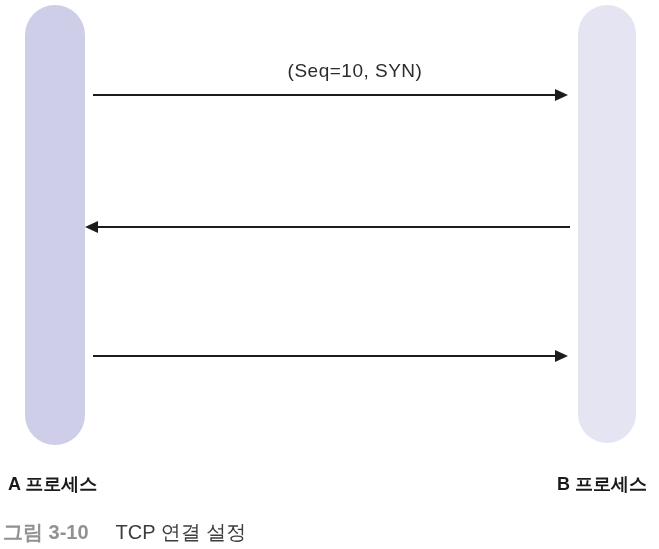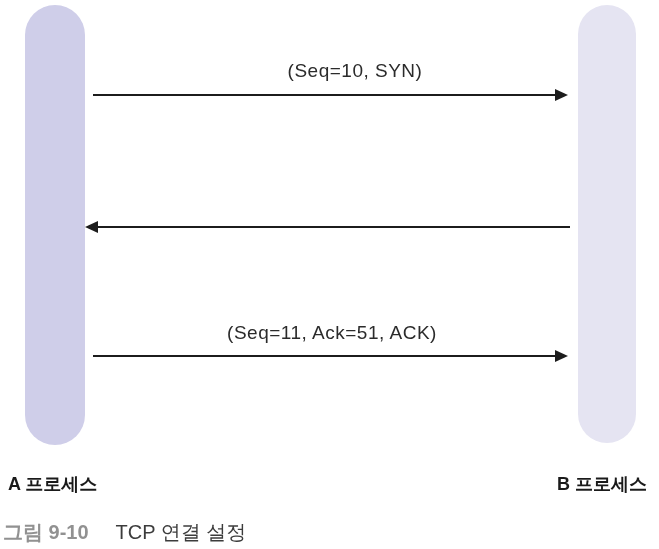--- a/index.html
+++ b/index.html
@@ -110,23 +110,22 @@
 <div class="canvas">
 
   <div class="lifeline lifeline-a"></div>
   <div class="lifeline lifeline-b"></div>
 
   <div class="msg-label msg-label-1">(Seq=10, SYN)</div>
   <div class="arrow dir-right arrow-1"></div>
 
   <div class="arrow dir-left arrow-2"></div>
 
-  <div class="msg-label msg-label-3">(Seq=11, Ack=51, ACK)</div>
   <div class="arrow dir-right arrow-3"></div>
 
   <div class="process-label process-label-b">B 프로세스</div>
   <div class="process-label process-label-a">A 프로세스</div>
 
   <div class="caption">
-    <span class="fig-num">그림 9-10</span><span class="fig-title">TCP 연결 설정</span>
+    <span class="fig-num">그림 3-10</span><span class="fig-title">TCP 연결 설정</span>
   </div>
 
 </div>
 
 </body></html>

